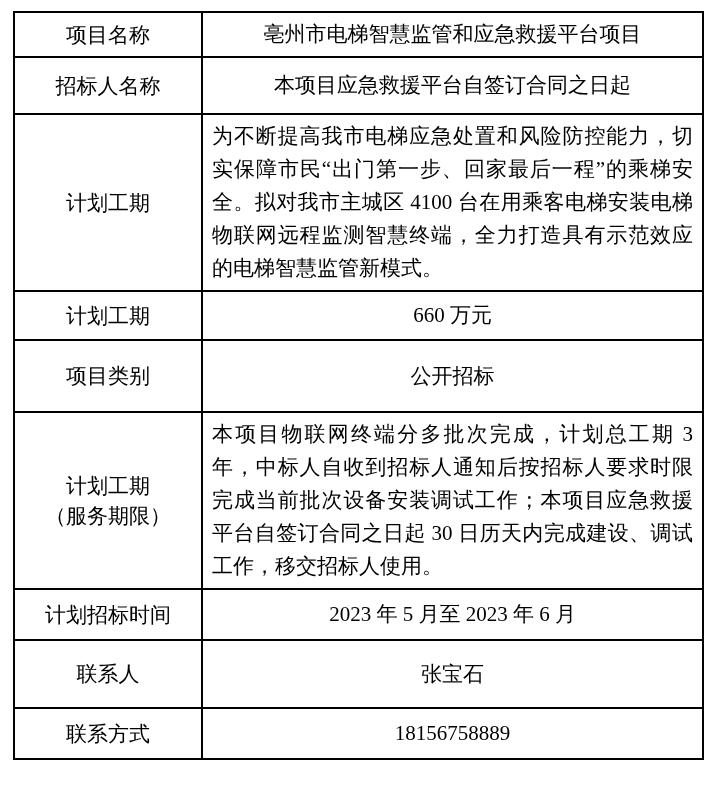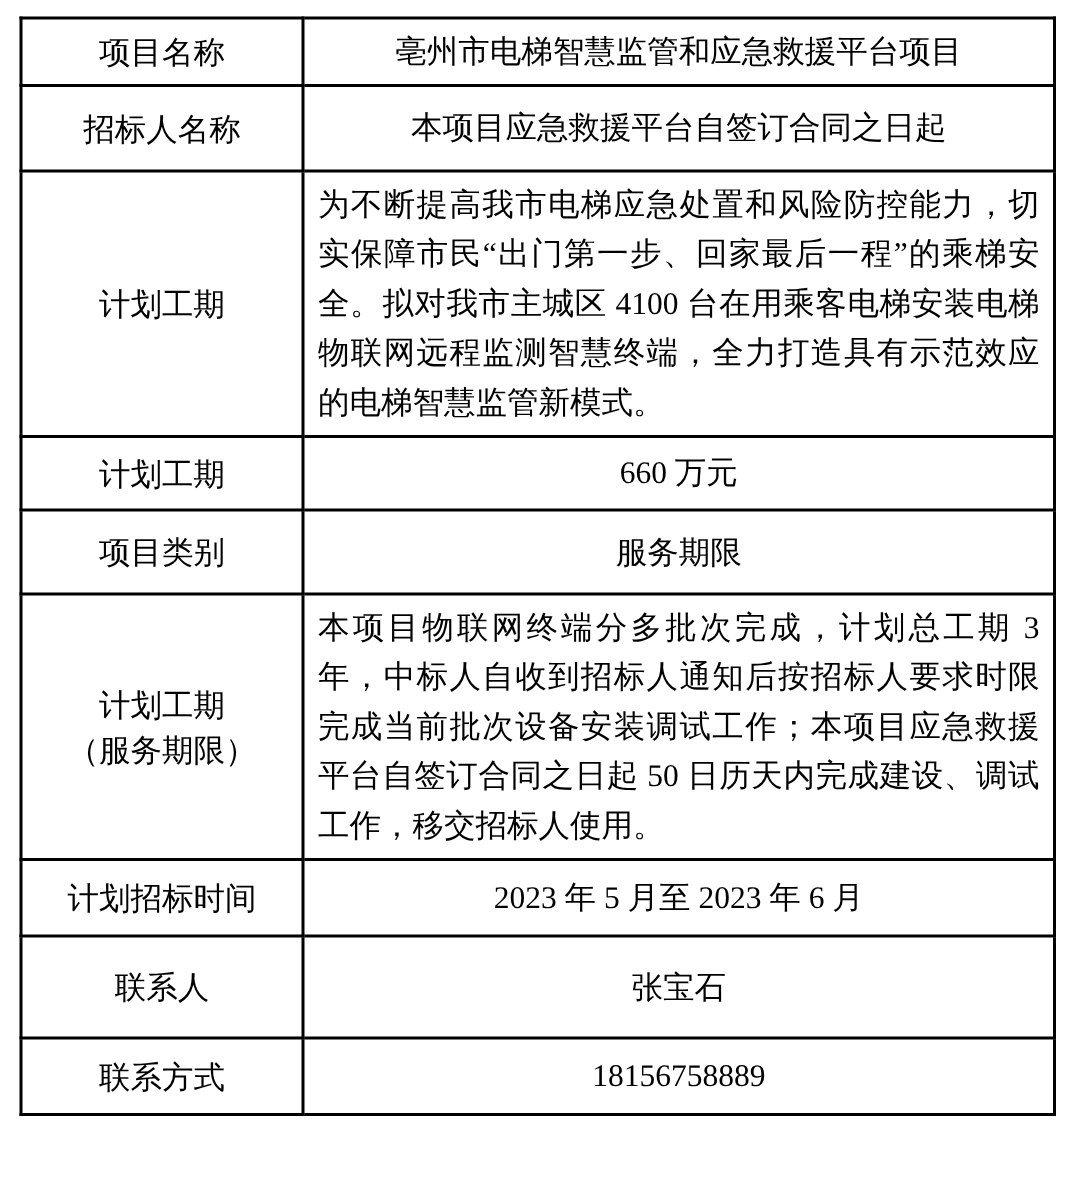--- a/index.html
+++ b/index.html
@@ -48,21 +48,21 @@
   }
   td.value-cell.justify {
     text-align: justify;
     text-justify: inter-ideograph;
   }
   
   tr:nth-child(1)  { height: 40px; }
   tr:nth-child(2)  { height: 57px; }
   tr:nth-child(3)  { height: 170px; }
   tr:nth-child(4)  { height: 49px; }
-  tr:nth-child(5)  { height: 56px; }
+  tr:nth-child(5)  { height: 72px; }
   tr:nth-child(6)  { height: 166px; }
   tr:nth-child(7)  { height: 51px; }
   tr:nth-child(8)  { height: 68px; }
   tr:nth-child(9)  { height: 51px; }
   tr:nth-child(10) { height: 54px; }
 </style>
 </head>
 <body>
 
 <div class="page">
@@ -79,26 +79,26 @@
         <tr>
           <td class="label-cell">计划工期</td>
           <td class="value-cell justify">为不断提高我市电梯应急处置和风险防控能力，切实保障市民“出门第一步、回家最后一程”的乘梯安全。拟对我市主城区 4100 台在用乘客电梯安装电梯物联网远程监测智慧终端，全力打造具有示范效应的电梯智慧监管新模式。</td>
         </tr>
         <tr>
           <td class="label-cell">计划工期</td>
           <td class="value-cell center">660 万元</td>
         </tr>
         <tr>
           <td class="label-cell">项目类别</td>
-          <td class="value-cell center">服务期限</td>
+          <td class="value-cell center">公开招标</td>
         </tr>
         <tr>
           <td class="label-cell">计划工期
 （服务期限）</td>
-          <td class="value-cell justify">本项目物联网终端分多批次完成，计划总工期 3 年，中标人自收到招标人通知后按招标人要求时限完成当前批次设备安装调试工作；本项目应急救援平台自签订合同之日起 50 日历天内完成建设、调试工作，移交招标人使用。</td>
+          <td class="value-cell justify">本项目物联网终端分多批次完成，计划总工期 3 年，中标人自收到招标人通知后按招标人要求时限完成当前批次设备安装调试工作；本项目应急救援平台自签订合同之日起 30 日历天内完成建设、调试工作，移交招标人使用。</td>
         </tr>
         <tr>
           <td class="label-cell">计划招标时间</td>
           <td class="value-cell center">2023 年 5 月至 2023 年 6 月</td>
         </tr>
         <tr>
           <td class="label-cell">联系人</td>
           <td class="value-cell center">张宝石</td>
         </tr>
         <tr>

